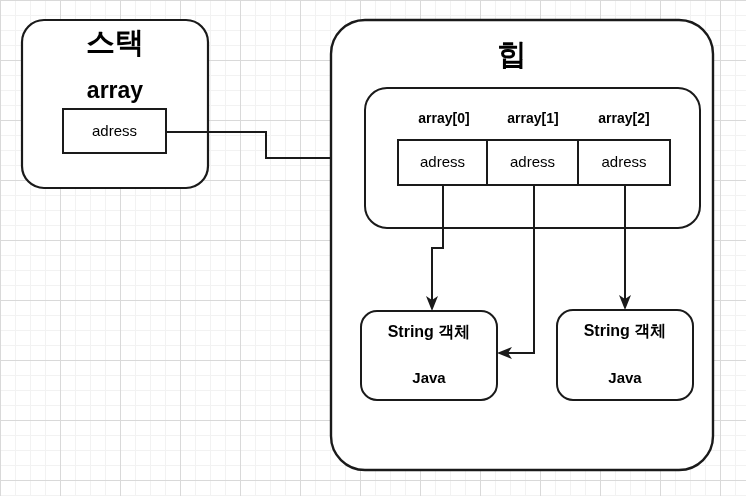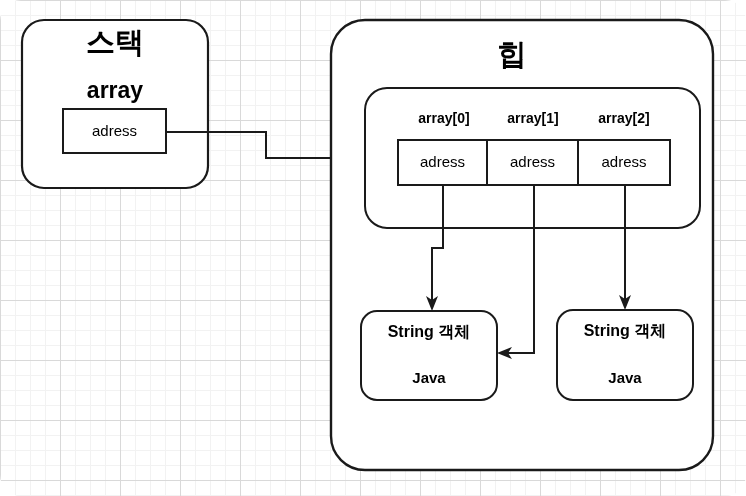--- a/index.html
+++ b/index.html
@@ -16,21 +16,20 @@
     height: 496px;
     overflow: hidden;
     background-color: #ffffff;
     background-image:
       linear-gradient(to right,  #d9d9d9 1px, transparent 1px),
       linear-gradient(to bottom, #d9d9d9 1px, transparent 1px),
       linear-gradient(to right,  #f2f2f2 1px, transparent 1px),
       linear-gradient(to bottom, #f2f2f2 1px, transparent 1px);
     background-size: 60px 60px, 60px 60px, 15px 15px, 15px 15px;
     background-position: 0 0, 0 0, 0 0, 0 0;
-    border-radius: 21px;
   }
   #diagram {
     position: absolute;
     left: 0;
     top: 0;
   }
   .shape-fill { fill: #ffffff; }
   .shape-stroke { stroke: #1a1a1a; }
   text {
     font-family: "Liberation Sans", "DejaVu Sans", sans-serif;

